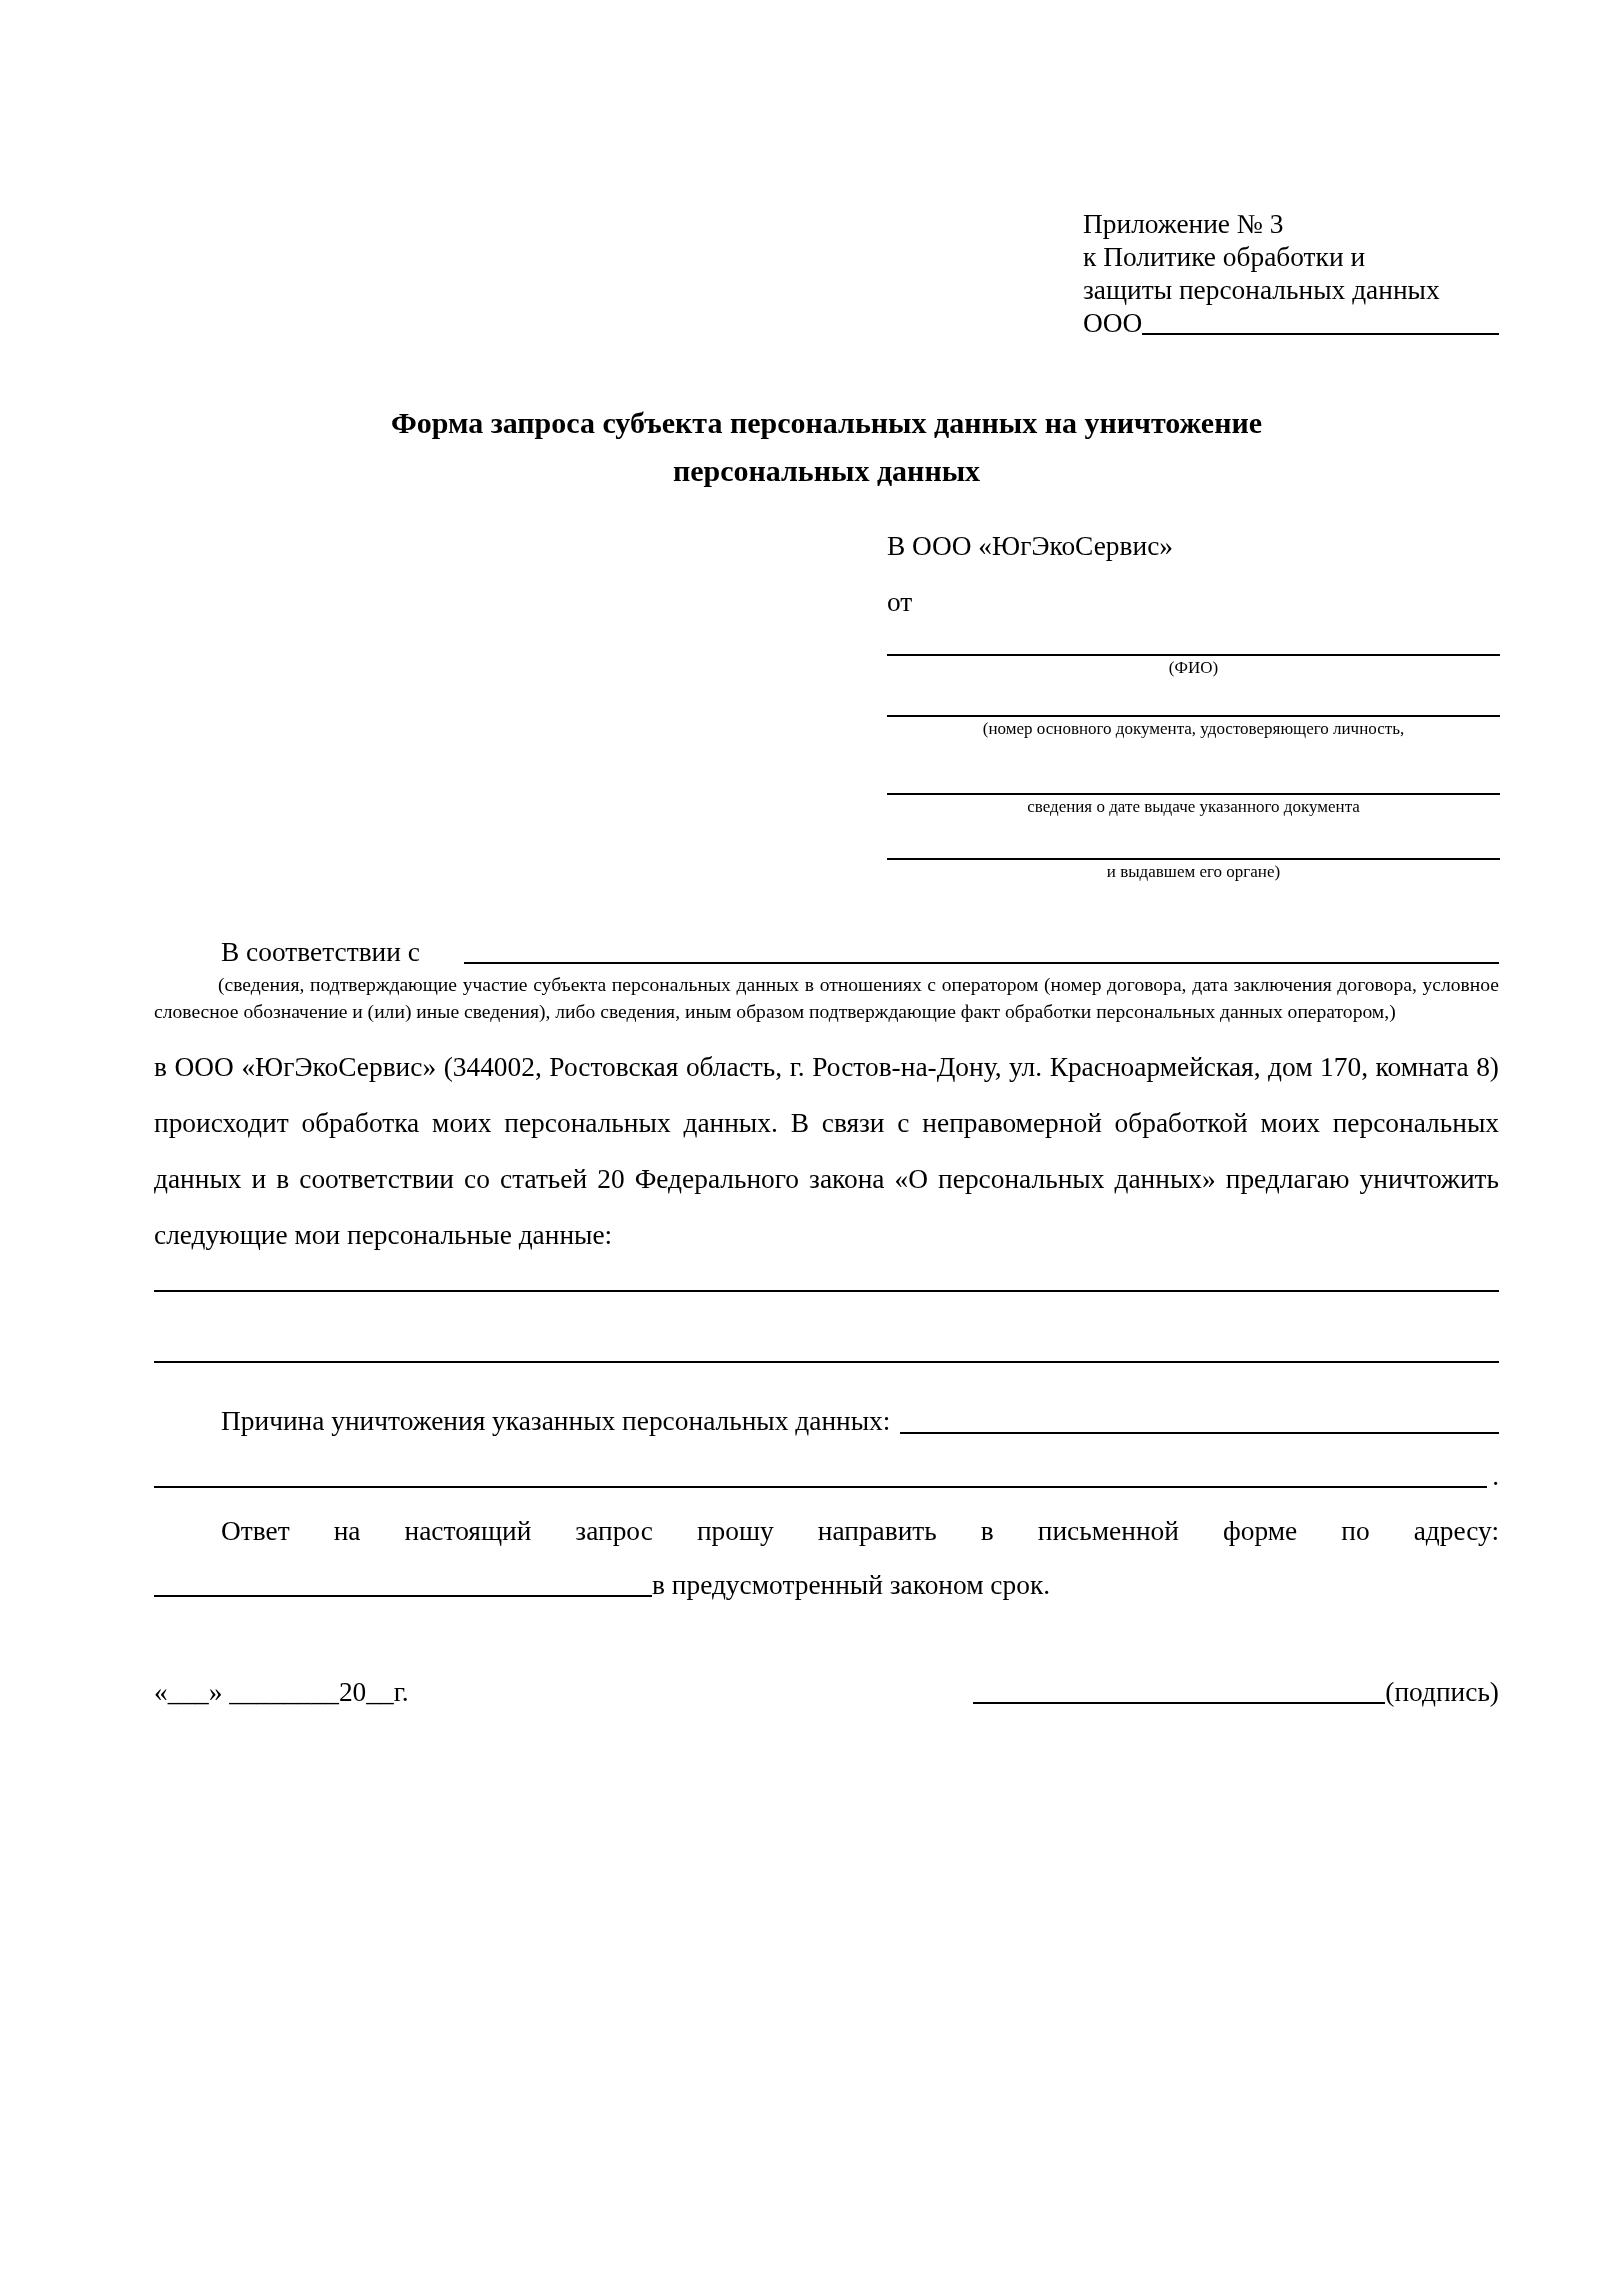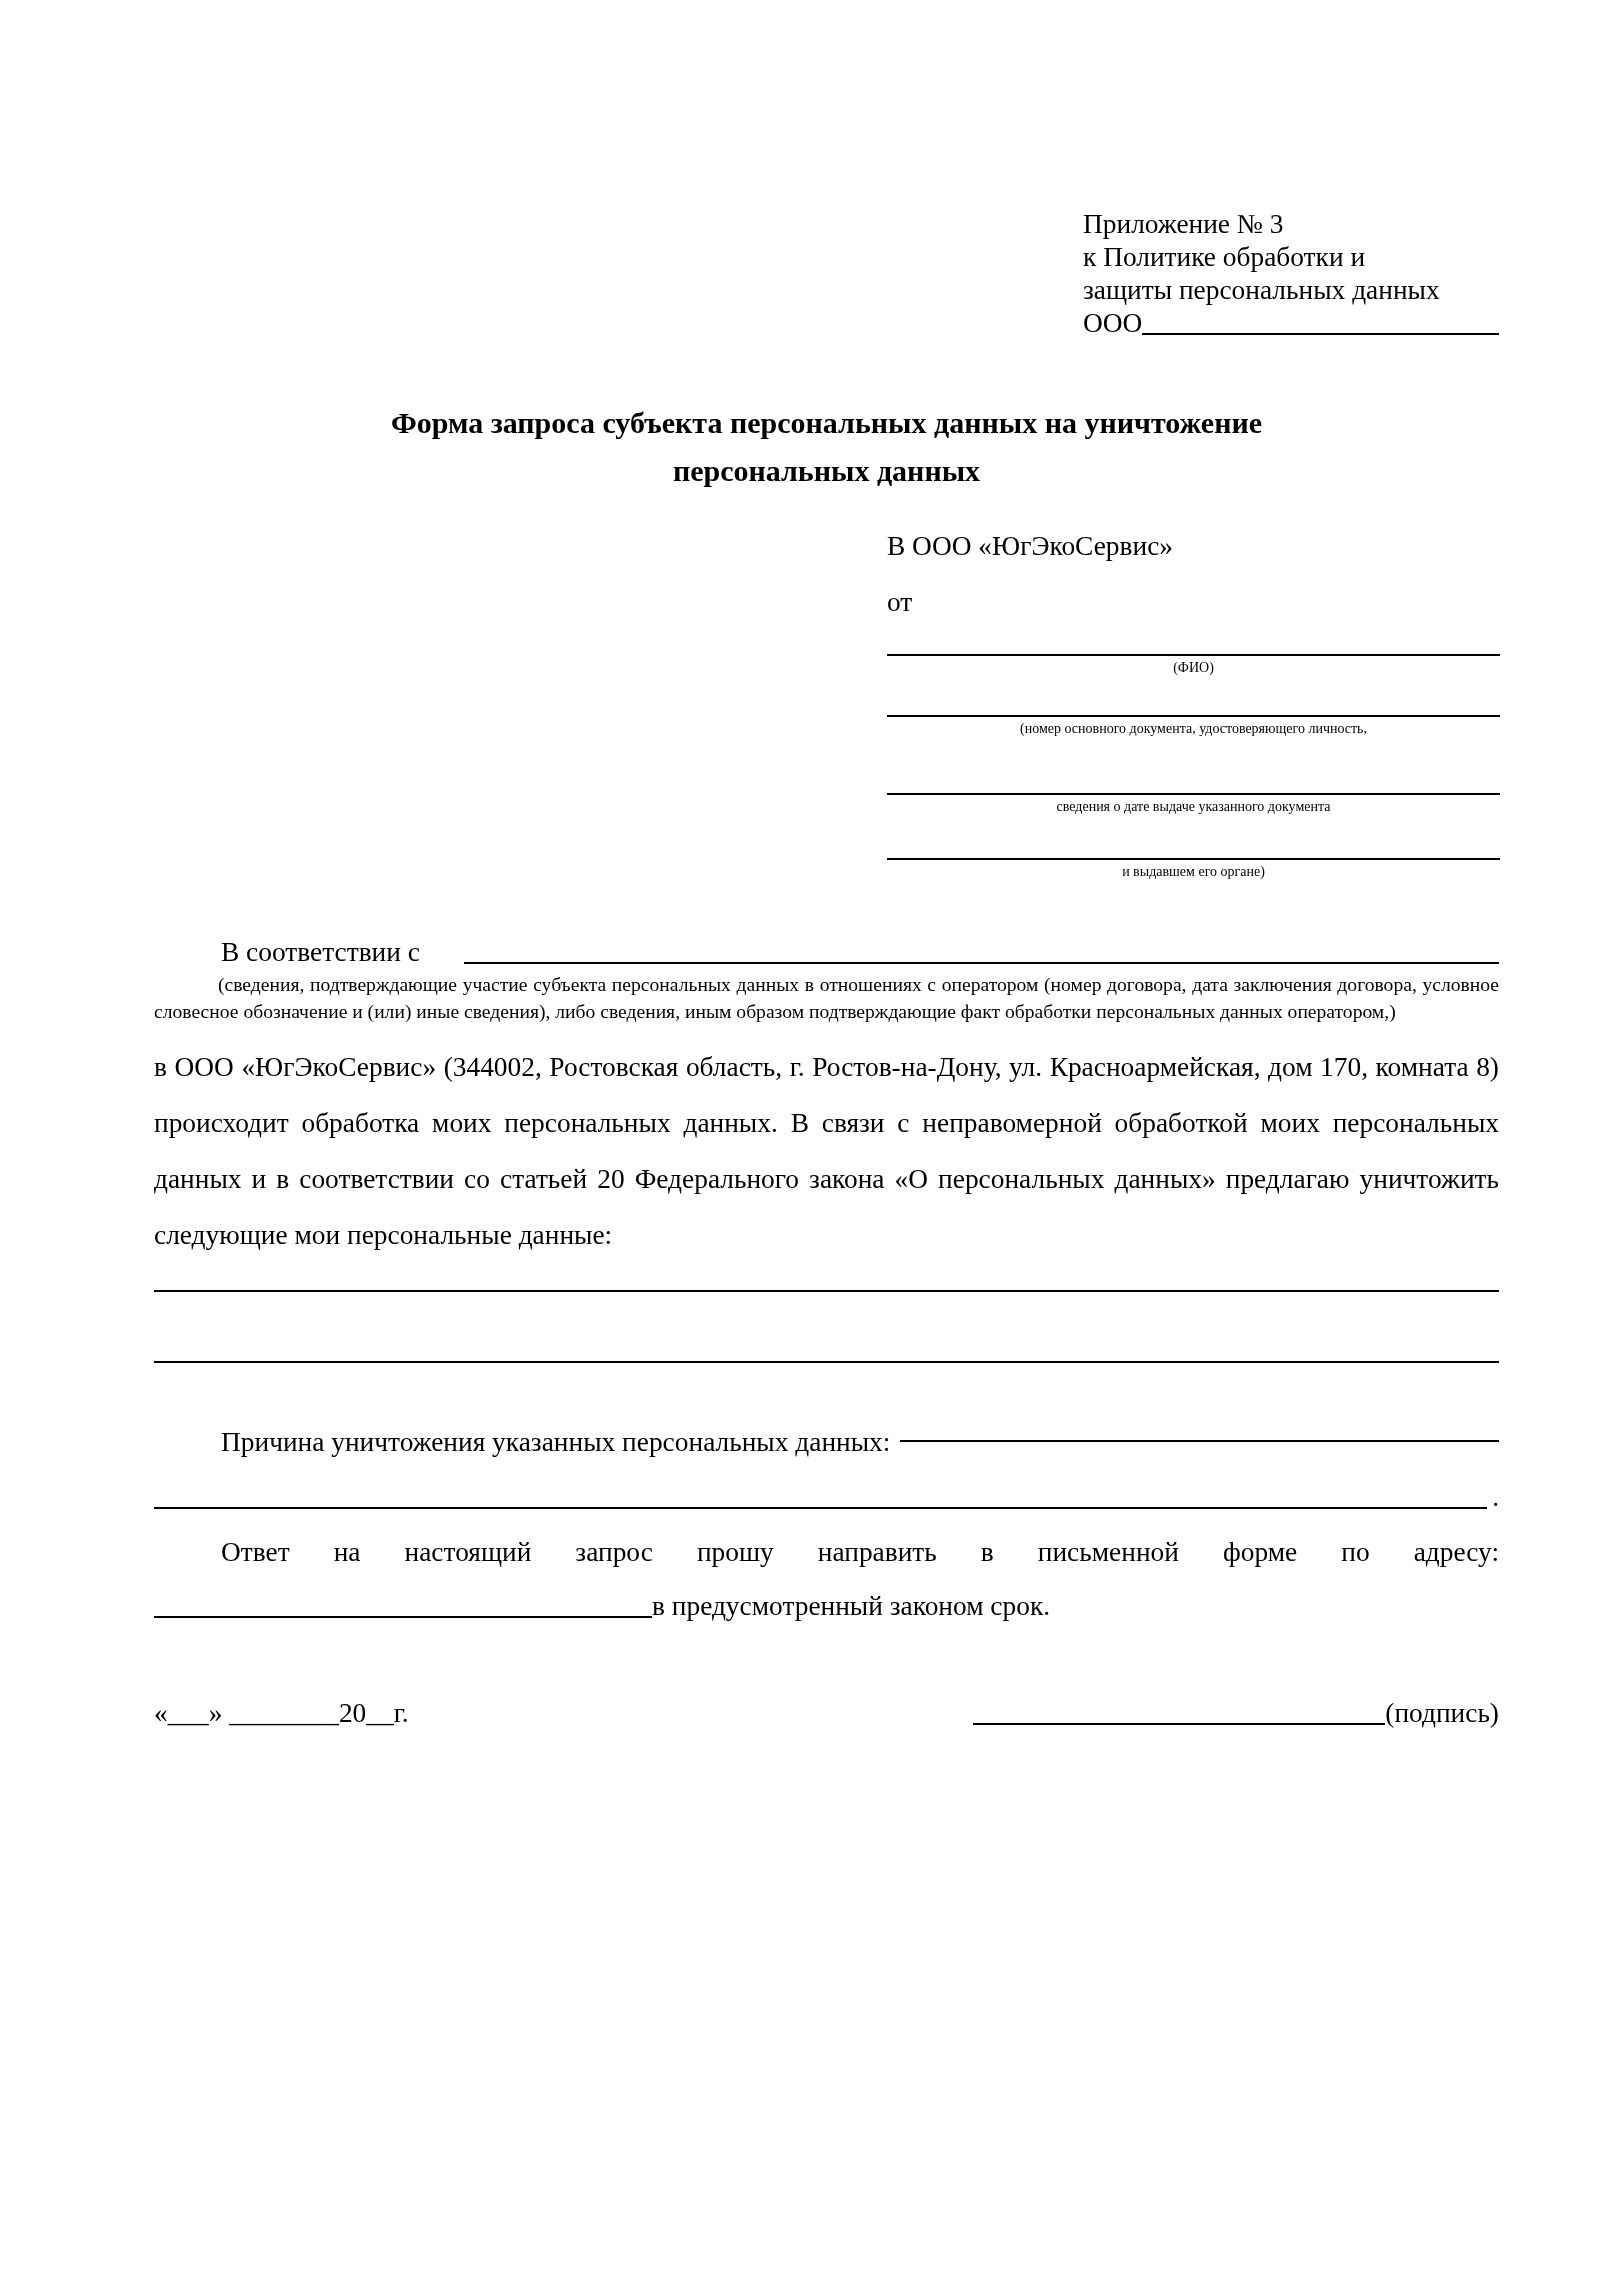--- a/index.html
+++ b/index.html
@@ -21,37 +21,37 @@
   .fill-line { flex: 1; border-bottom: 2px solid #000; margin-bottom: 4.9px; }
 
   
   .title { margin-top: 59px; text-align: center; font-weight: bold; font-size: 30px; line-height: 48px; font-family: Liberation Serif, serif; }
 
   
   .addr { width: 613px; margin-left: 733px; margin-top: 35px; }
   .addr-to { line-height: 33px; }
   .addr-from { margin-top: 22.5px; line-height: 33px; }
   .addr-field .wline { border-bottom: 2px solid #000; margin-top: 35px; }
-  .addr-field .caption { font-size: 14px; line-height: 24.5px; text-align: center; }
+  .addr-field .caption { font-size: 17px; line-height: 24.5px; text-align: center; }
   .addr-field.f3 .wline { margin-top: 51px; }
   .addr-field.f4 .wline { margin-top: 39px; }
 
   
   .acc-row { display: flex; margin-top: 51px; line-height: 33px; gap: 36px; }
   .acc-lead { padding-left: 67px; padding-right: 7.8px; white-space: nowrap; }
 
   .footnote { font-size: 19.6px; line-height: 26.5px; text-align: justify; text-indent: 64px; margin-top: 3.9px; }
 
   .body-par { margin-top: 13.7px; line-height: 56px; text-align: justify; }
 
   .blank-line { border-bottom: 2px solid #000; }
   .blank-line.first { height: 27.4px; }
   .blank-line.second { height: 69px; }
 
-  .reason-row { display: flex; margin-top: 63px; line-height: 33px; align-items: center; }
+  .reason-row { display: flex; margin-top: 42px; line-height: 33px; }
   .reason-lead { padding-left: 67px; padding-right: 9.8px; white-space: nowrap; }
   .reason-line2 { display: flex; margin-top: 21.6px; line-height: 33px; }
   .reason-line2 .fill-line { margin-right: 4.9px; }
 
   .resp1 { margin-top: 21.6px; line-height: 33px; text-align: justify; text-align-last: justify; text-indent: 67px; }
   .resp2 { display: flex; margin-top: 21.6px; line-height: 33px; }
   .resp2 .line { width: 498px; border-bottom: 2px solid #000; margin-bottom: 4.9px; }
 
   .sig-row { display: flex; justify-content: space-between; margin-top: 74px; line-height: 33px; gap: 16px; }
   .sig-right { display: flex; }

